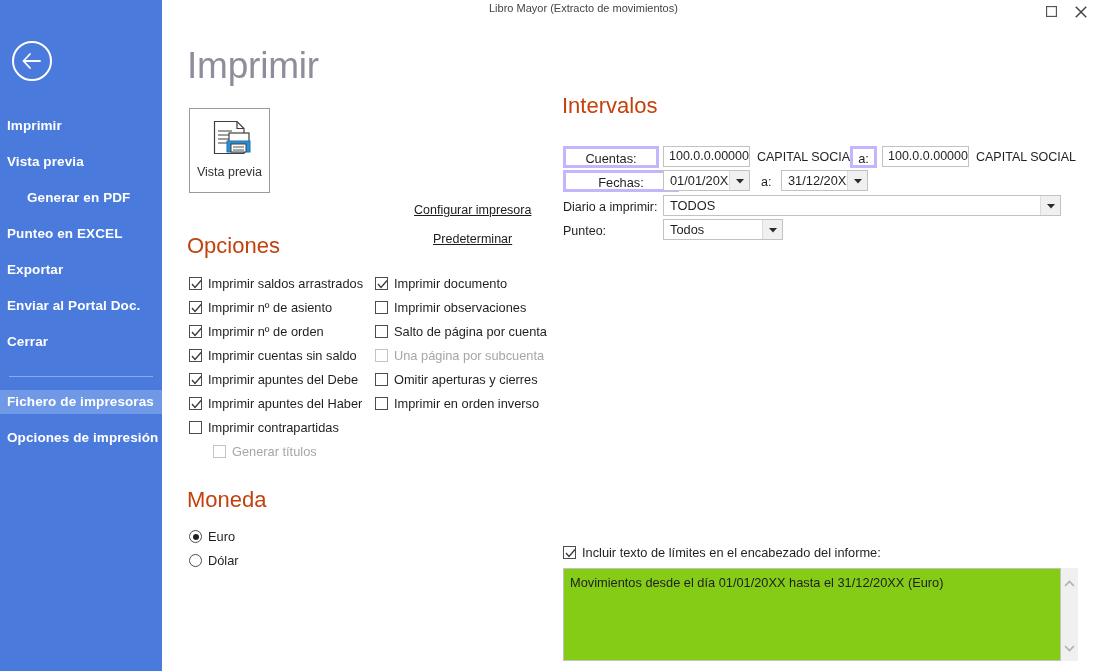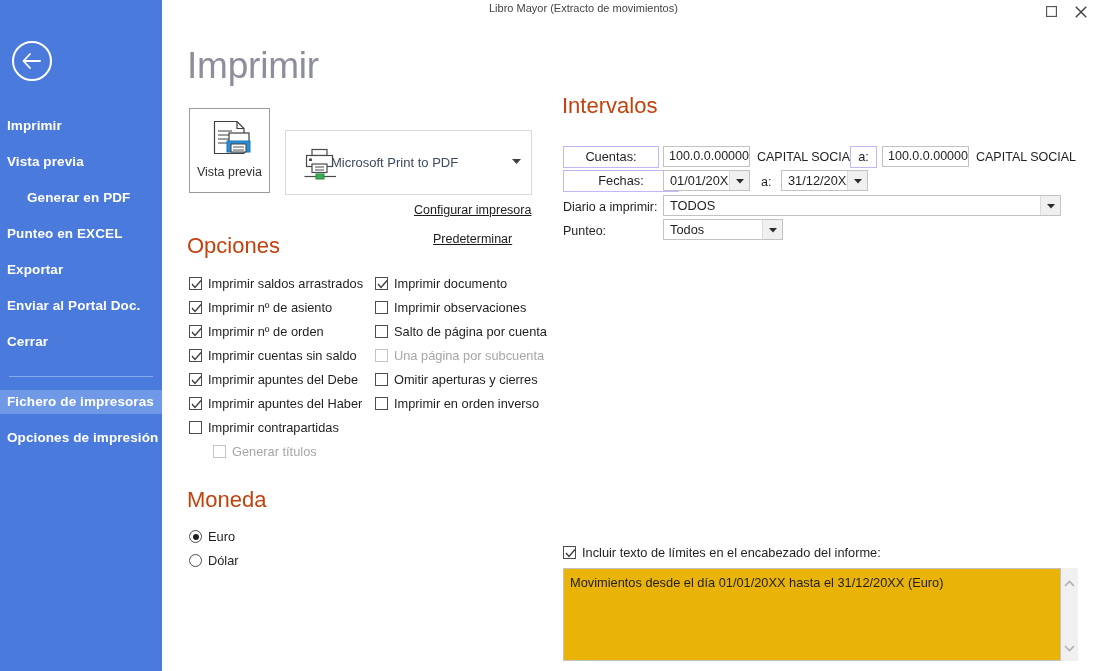--- a/index.html
+++ b/index.html
@@ -200,21 +200,21 @@
     position: absolute;
     left: 19px; top: 0;
     font-size: 12.8px;
     color: #1f1f1f;
     line-height: 16px;
   }
 
   
   .field-button {
     position: absolute;
-    border: 1px solid #c4b5fd;
+    border: 3px solid #c4b5fd;
     background: #ffffff;
     box-sizing: border-box;
     font-size: 12.8px;
     color: #1f1f1f;
     text-align: center;
     cursor: pointer;
     line-height: 20px;
   }
   .textinput {
     position: absolute;
@@ -261,21 +261,21 @@
     left: 6px; top: 50%;
     margin-top: -2px;
   }
 
   
   #header-textarea {
     position: absolute;
     left: 563px; top: 568px;
     width: 498px; height: 93px;
     border: 1px solid #c2c2c2;
-    background: #eab308;
+    background: #84cc16;
     box-sizing: border-box;
   }
   #header-text {
     position: absolute;
     left: 6px; top: 6px;
     font-size: 12.8px;
     color: #1f1f1f;
     white-space: nowrap;
   }
   #header-scrollbar {
@@ -343,36 +343,20 @@
       <line x1="6" y1="23" x2="16" y2="23" stroke="#3f3f3f" stroke-width="1"></line>
       <rect x="17" y="13" width="20" height="9" fill="#ffffff" stroke="#3f3f3f" stroke-width="1.2"></rect>
       <rect x="15" y="21" width="23" height="11" fill="#2a8fd8" stroke="#1c74b0" stroke-width="1"></rect>
       <rect x="19" y="24" width="15" height="8" fill="#ffffff" stroke="#3f3f3f" stroke-width="1"></rect>
       <line x1="21" y1="27" x2="32" y2="27" stroke="#3f3f3f" stroke-width="0.9"></line>
       <line x1="21" y1="30" x2="32" y2="30" stroke="#3f3f3f" stroke-width="0.9"></line>
     </svg>
     <div id="preview-label">Vista previa</div>
   </div>
 
-  <div id="printer-box">
-    <svg id="printer-icon" width="33" height="32" viewBox="0 0 33 32">
-      <rect x="8" y="1.5" width="15" height="6" fill="#ffffff" stroke="#4a4a4a" stroke-width="1.2"></rect>
-      <rect x="2.5" y="7.5" width="26" height="11" fill="#ffffff" stroke="#4a4a4a" stroke-width="1.2"></rect>
-      <rect x="5" y="10.5" width="3" height="2.5" fill="#4a4a4a"></rect>
-      <rect x="8" y="16" width="15" height="8.5" fill="#ffffff" stroke="#4a4a4a" stroke-width="1.2"></rect>
-      <line x1="11" y1="19" x2="20" y2="19" stroke="#4a4a4a" stroke-width="1"></line>
-      <line x1="11" y1="22" x2="20" y2="22" stroke="#4a4a4a" stroke-width="1"></line>
-      <line x1="0.5" y1="28.5" x2="32" y2="28.5" stroke="#4a4a4a" stroke-width="1.2"></line>
-      <rect x="12" y="26" width="8" height="5" fill="#3dad55" stroke="#2b8a40" stroke-width="1"></rect>
-    </svg>
-    <div id="printer-name">Microsoft Print to PDF</div>
-    <svg id="printer-caret" width="9" height="6" viewBox="0 0 9 6">
-      <path d="M0 0 L4.5 5 L9 0 Z" fill="#3f3f3f"></path>
-    </svg>
-  </div>
 
   <div class="link" id="link-configurar">Configurar impresora</div>
   <div class="link" id="link-predeterminar">Predeterminar</div>
 
   <div class="section-heading" id="heading-opciones">Opciones</div>
   <div class="section-heading" id="heading-moneda">Moneda</div>
   <div class="section-heading" id="heading-intervalos">Intervalos</div>
 
   <div class="chk-row" style="left:189px; top:276px;">
     <span class="chk-box">

